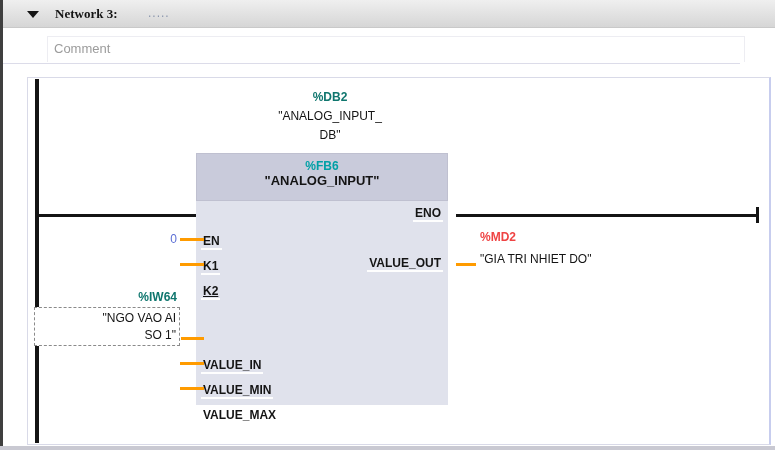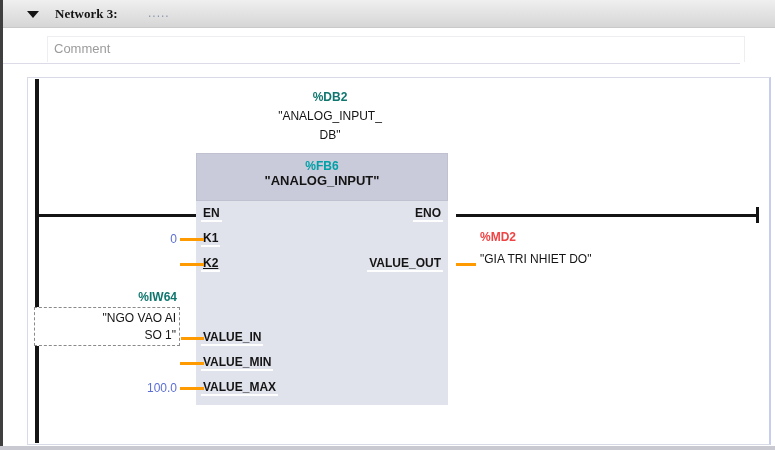--- a/index.html
+++ b/index.html
@@ -54,21 +54,21 @@
   }
   .fb-addr { margin-top:5px; font-size:12px; font-weight:bold; color:#00a0a6; }
   .fb-name { font-size:13px; font-weight:bold; color:#141414; }
   .fb-body { position:absolute; left:0; top:48px; width:252px; height:204px; background:#e0e2ec; }
 
   .pin {
     position:absolute; height:16px; line-height:15px;
     font-size:12px; font-weight:bold; color:#141414;
     border-bottom:2px solid rgba(255,255,255,0.95); padding:0 2px;
   }
-  .pin-left  { left:5px; }
+  .pin-left  { left:5px;margin-top:28px; }
   .pin-right { right:5px; }
 
   
   .db-label { left:176px; top:10px; width:252px; text-align:center; line-height:19px; font-size:12px; }
   .addr-teal { color:#0f766e; font-weight:bold; font-size:12px; }
   .name-black { color:#141414; font-size:12px; }
 
   
   .opnd-left { left:20px; width:129px; text-align:right; height:16px; line-height:16px; font-size:12px; }
   .const-blue { color:#5c6fd5; }
@@ -133,21 +133,20 @@
   </div>
 
   <div class="abs opnd-left const-blue" style="top:153px;">0</div>
   <div class="abs opnd-left addr-teal" style="top:211px;">%IW64</div>
 
   <div class="abs opnd-box">
     <div>"NGO VAO AI</div>
     <div>SO 1"</div>
   </div>
 
-  <div class="abs opnd-left const-blue" style="top:302px;">100.0</div>
 
   <div class="abs stub" style="left:152px; top:160px; width:24px;"></div>
   <div class="abs stub" style="left:152px; top:185px; width:24px;"></div>
   <div class="abs stub" style="left:153px; top:259px; width:23px;"></div>
   <div class="abs stub" style="left:152px; top:284px; width:24px;"></div>
   <div class="abs stub" style="left:152px; top:309px; width:24px;"></div>
   <div class="abs stub" style="left:428px; top:185px; width:20px;"></div>
 
   <div class="abs opnd-out-addr">%MD2</div>
   <div class="abs opnd-out-name">"GIA TRI NHIET DO"</div>

